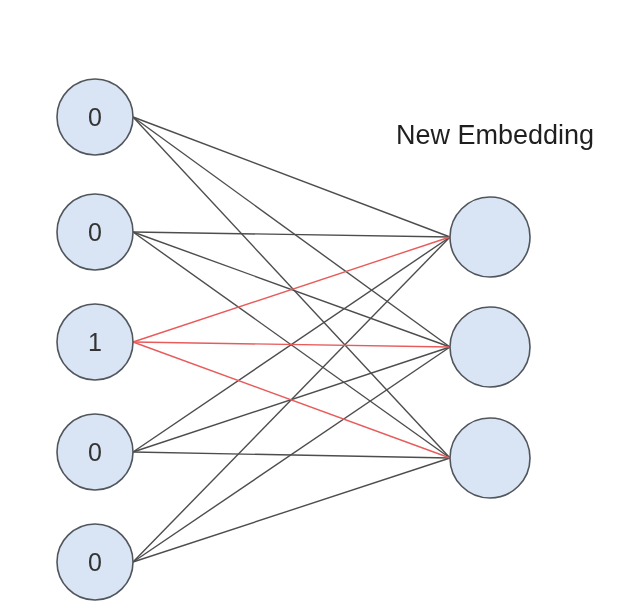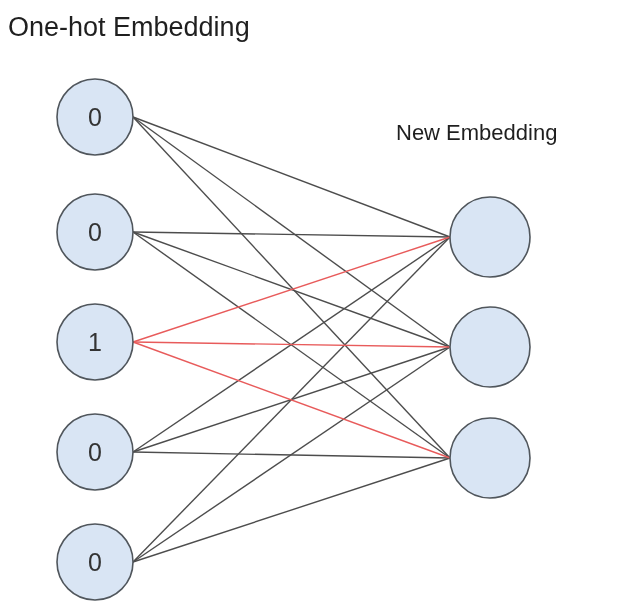--- a/index.html
+++ b/index.html
@@ -23,21 +23,21 @@
     white-space: nowrap;
     font-weight: 400;
   }
   .title-left {
     left: 8px;
     top: 12px;
   }
   .title-right {
     left: 396px;
     top: 120px;
-    font-size: 22px;
+    font-size: 27px;
   }
   svg.network {
     position: absolute;
     left: 0;
     top: 0;
   }
 </style>
 </head>
 <body>
 
@@ -83,17 +83,16 @@
         <circle cx="490" cy="237" r="40" fill="#d9e5f4" stroke="#50565c" stroke-width="1.6"></circle>
       </g>
       <g>
         <circle cx="490" cy="347" r="40" fill="#d9e5f4" stroke="#50565c" stroke-width="1.6"></circle>
       </g>
       <g>
         <circle cx="490" cy="458" r="40" fill="#d9e5f4" stroke="#50565c" stroke-width="1.6"></circle>
       </g>
     </svg>
 
-  <div class="title title-left">One-hot Embedding</div>
 
   <div class="title title-right">New Embedding</div>
 
 </div>
 
 </body></html>

